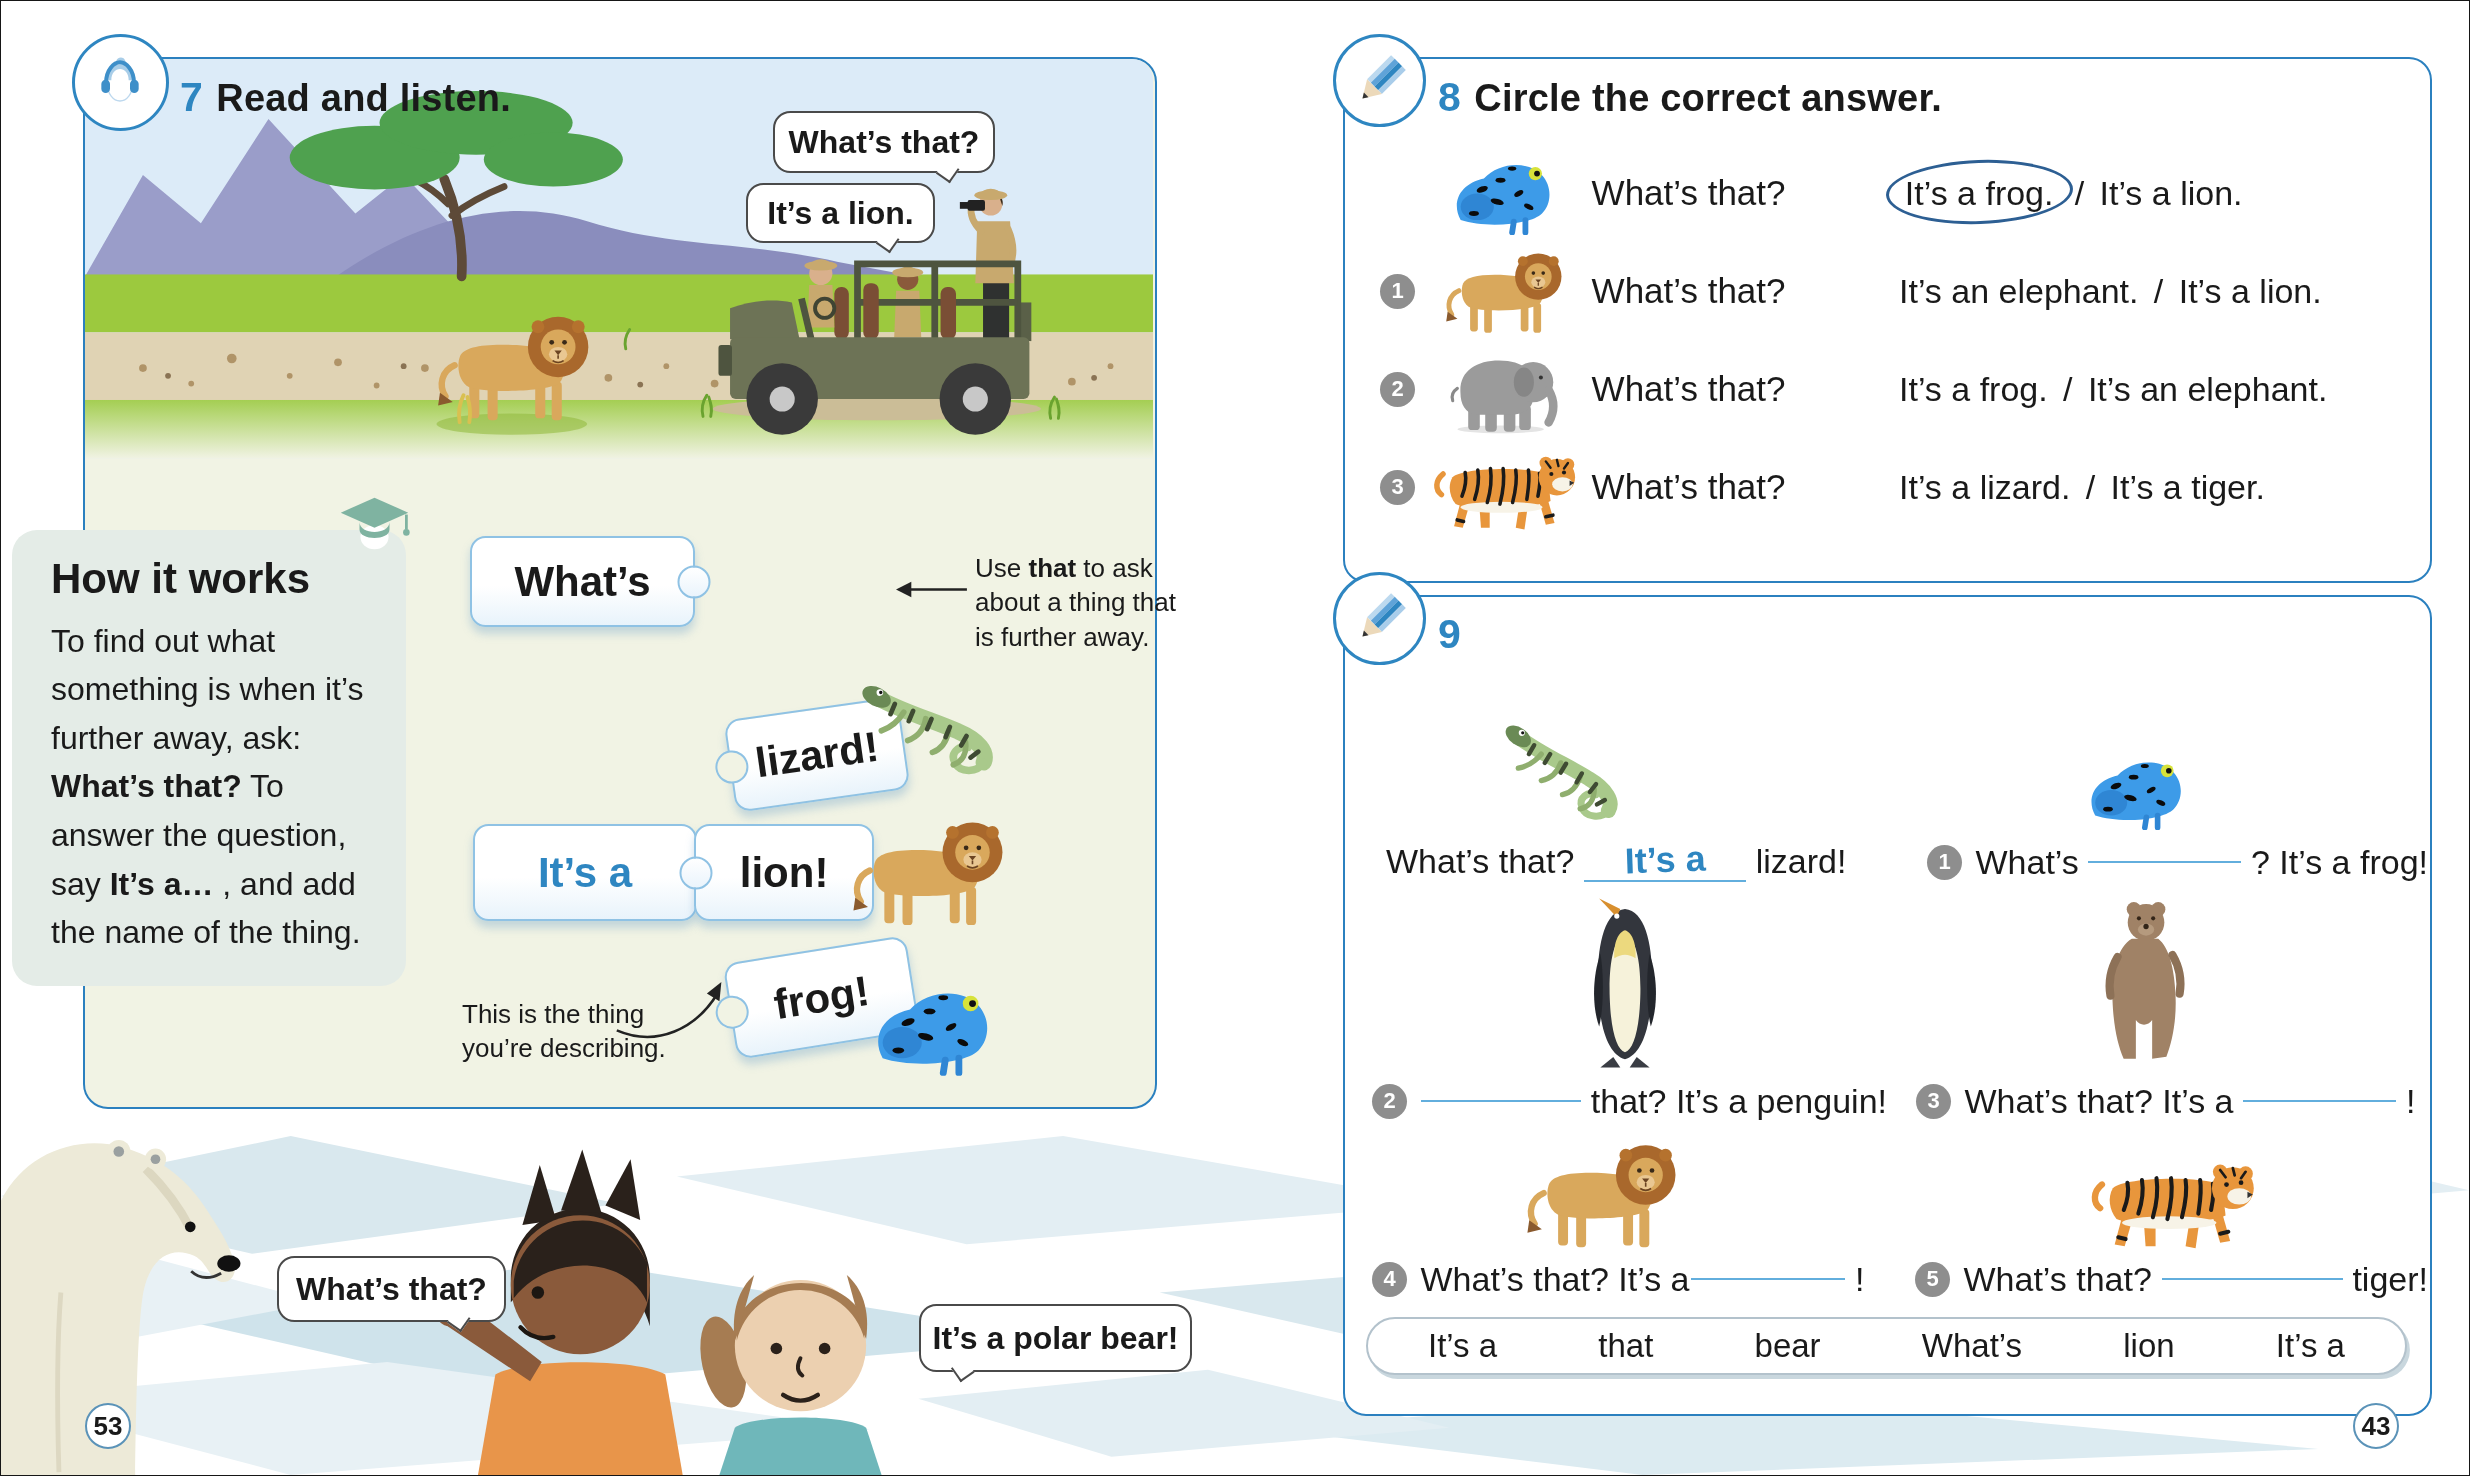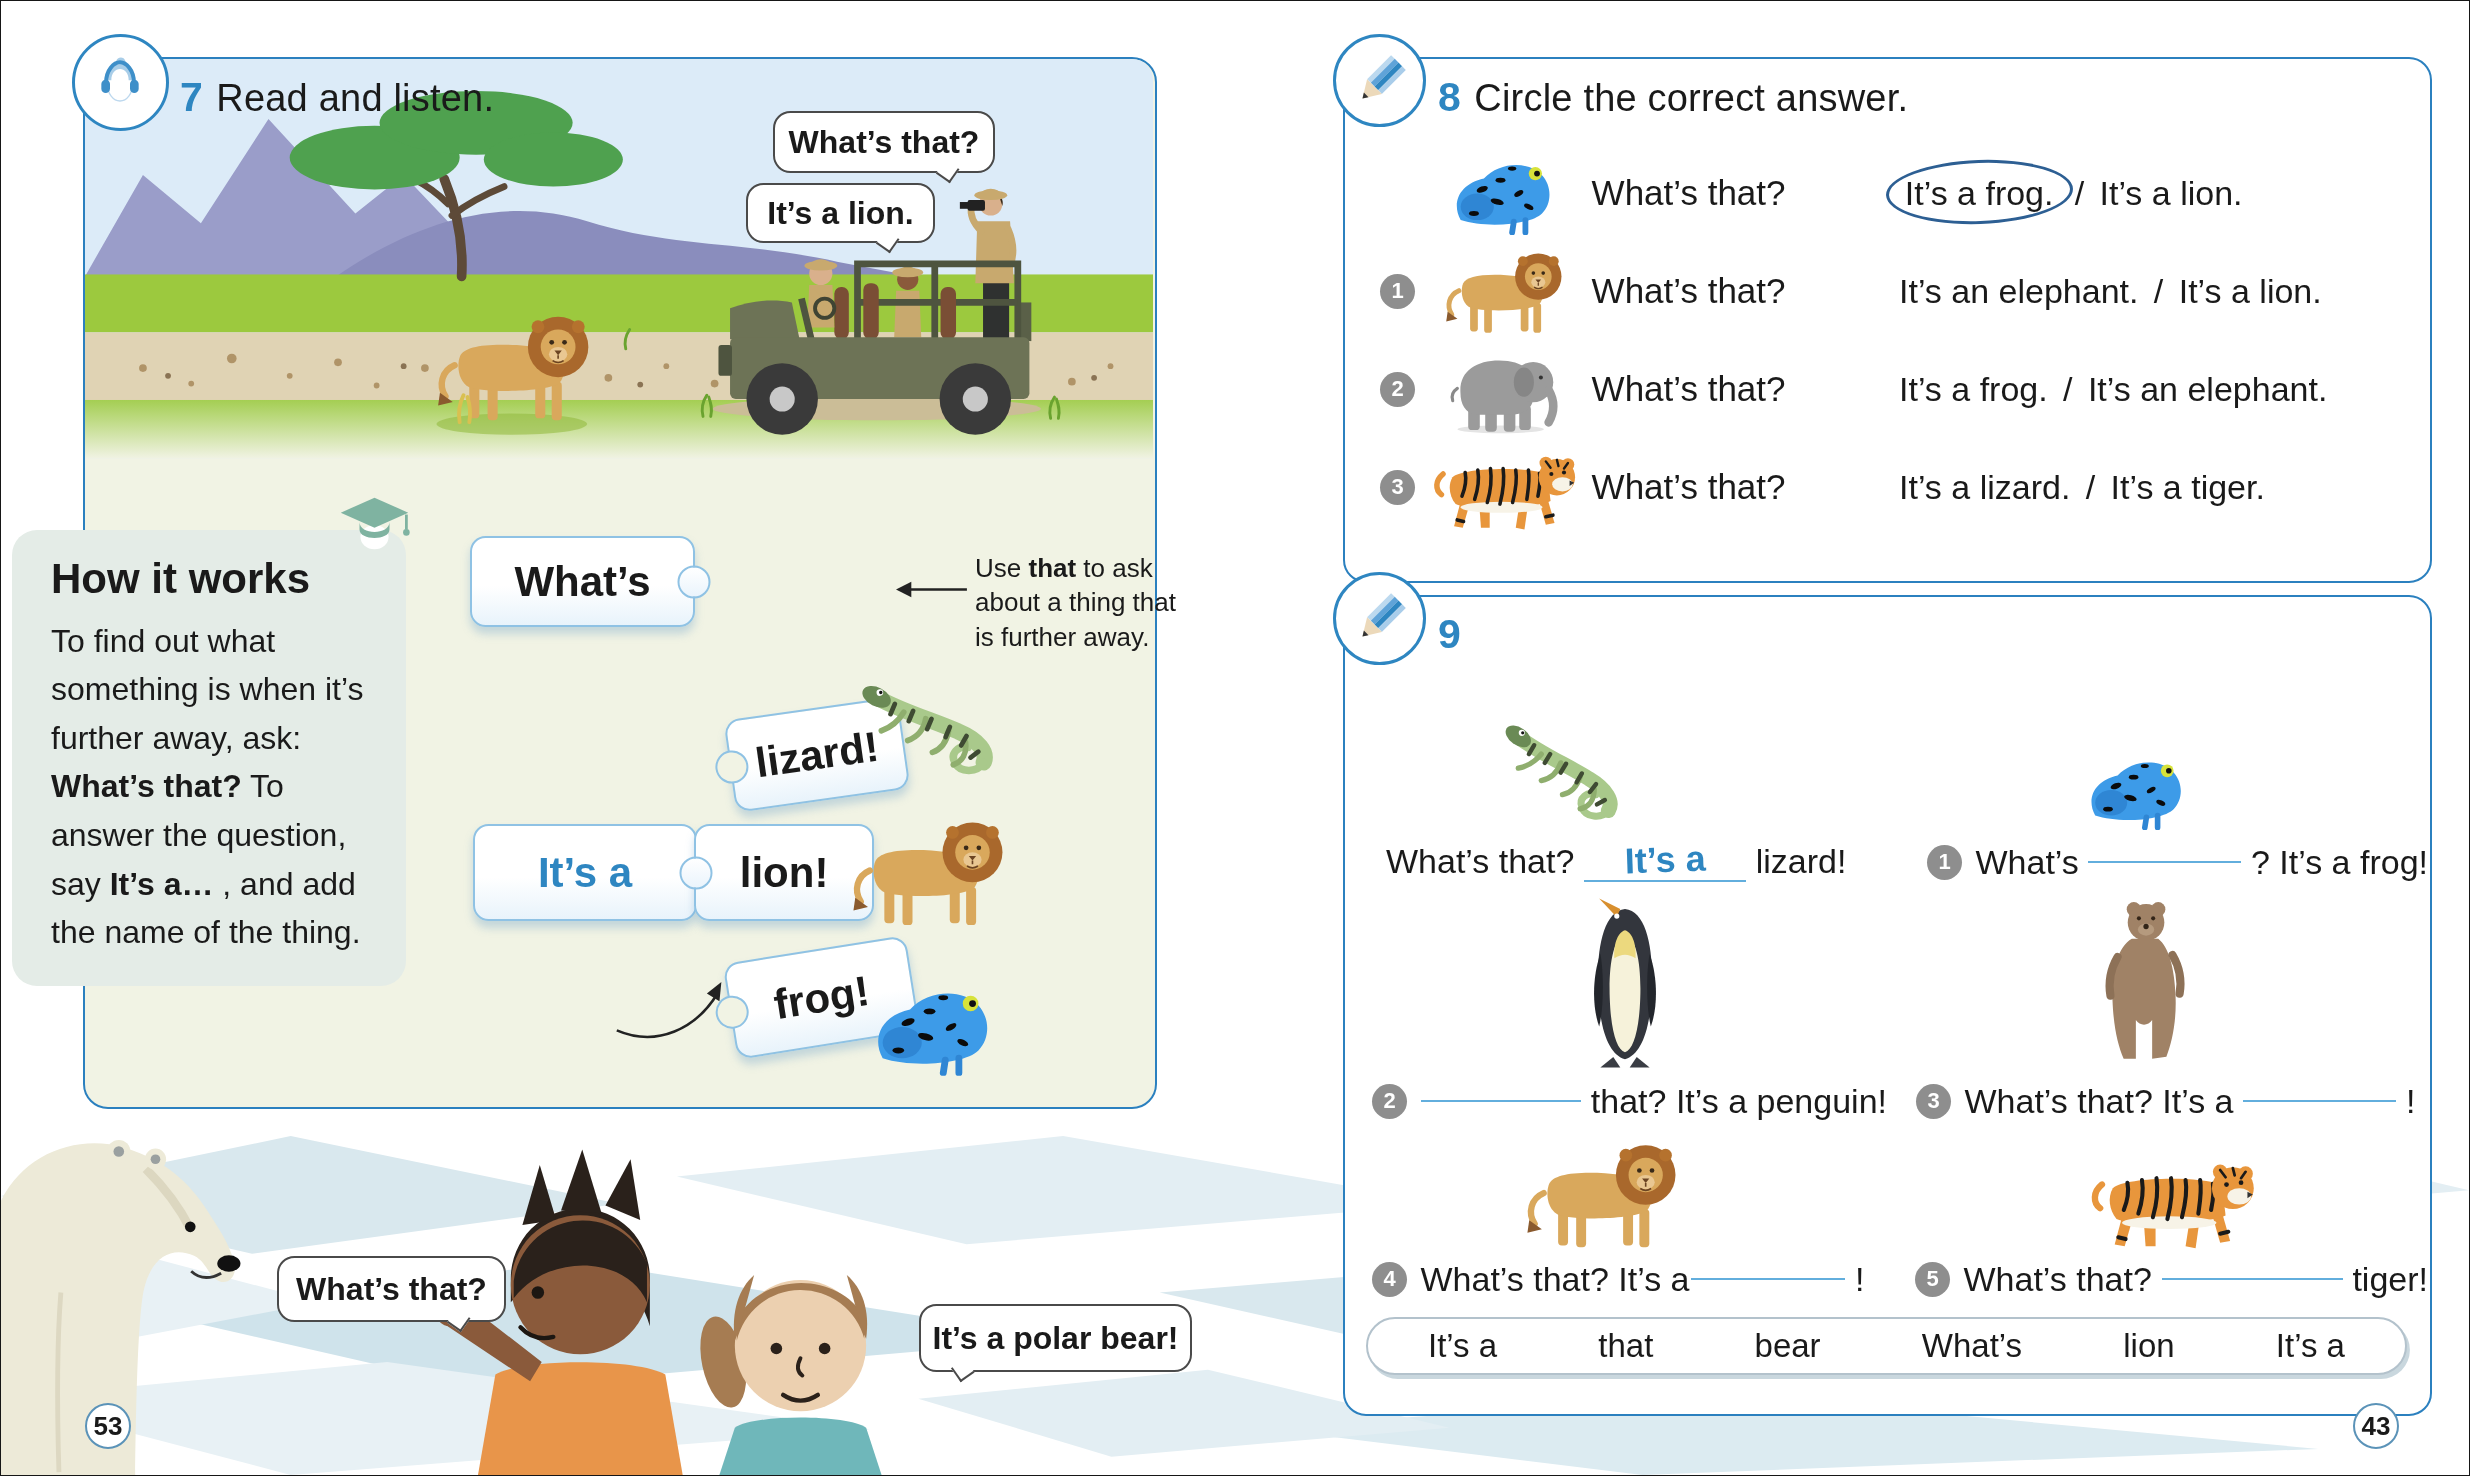--- a/index.html
+++ b/index.html
@@ -4,21 +4,21 @@
 <style>
   html,body{margin:0;padding:0;background:#fff;}
   .book{position:relative;width:2468px;height:1474px;border:1.9px solid #161616;background:#ffffff;
         font-family:"Liberation Sans",sans-serif;color:#1a1a1a;overflow:hidden;}
   
   .panel{position:absolute;background:#fff;border:2.9px solid #2b80bf;border-radius:23px;box-sizing:border-box;}
   .ex-icon{position:absolute;border-radius:50%;background:#fff;border:3.9px solid #2e86c1;
            display:flex;align-items:center;justify-content:center;z-index:5;}
   .ex-title{position:absolute;display:flex;align-items:baseline;gap:13.5px;white-space:nowrap;z-index:4;}
   .ex-num{color:#2e86c1;font-weight:700;font-size:41px;}
-  .ex-name{font-size:38px;font-weight:400;letter-spacing:0.2px;}
+  .ex-name{font-size:38px;font-weight:700;letter-spacing:0.2px;}
   .badge{display:inline-flex;align-items:center;justify-content:center;width:35px;height:35px;border-radius:50%;
          background:#8e8e8e;color:#fff;font-size:22px;font-weight:700;flex:0 0 35px;}
   .bubble{position:absolute;background:#fff;border:2.4px solid #4a4a4a;border-radius:17.4px;
           display:flex;align-items:center;justify-content:center;font-size:32px;font-weight:600;z-index:6;}
   .bubble:after{content:"";position:absolute;width:15.4px;height:15.4px;background:#fff;
           border-right:2.4px solid #4a4a4a;border-bottom:2.4px solid #4a4a4a;
           transform:rotate(35deg);bottom:-9.7px;right:37px;}
   .bubble.tail-left:after{right:auto;left:33px;transform:rotate(55deg);}
   .page-circle{position:absolute;width:42px;height:42px;border-radius:50%;background:#fff;
           border:2.4px solid #5b93b8;display:flex;align-items:center;justify-content:center;
@@ -391,20 +391,23 @@
     <div class="pz-row" style="left:644px;top:890px;transform:rotate(-9deg);">
       <div class="pz" style="width:185px;height:97px;">
         <div class="pz-notch"></div>
         <span>frog!</span>
       </div>
     </div>
     <svg class="pz-art" style="left:784px;top:919px;" width="127" height="98" viewBox="0 0 130 100">
         <use href="#sym-frog"></use>
       </svg>
 
+    <div class="note" style="left:377px;top:938px;width:224px;">
+      <span>This is the thing you’re describing.</span>
+    </div>
     <svg class="note" style="left:526px;top:915px;" width="122" height="70" viewBox="0 0 126 72">
       <path d="M6,58 C48,76 88,56 110,20" fill="none" stroke="#222" stroke-width="2.6"></path>
       <path d="M114,8 L99,20 L112,28 Z" fill="#222"></path>
     </svg>
   </div>
 
   <div class="panel panel8 z2">
     <div class="ex-icon" style="left:-11.6px;top:-25px;width:87px;height:87px;">
       <svg width="60" height="60" viewBox="0 0 92 92">
         <g transform="rotate(45 46 46)">

